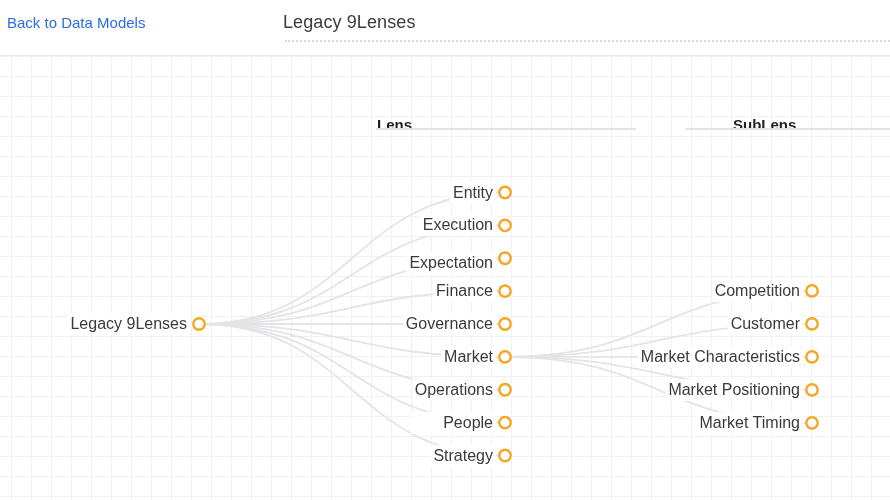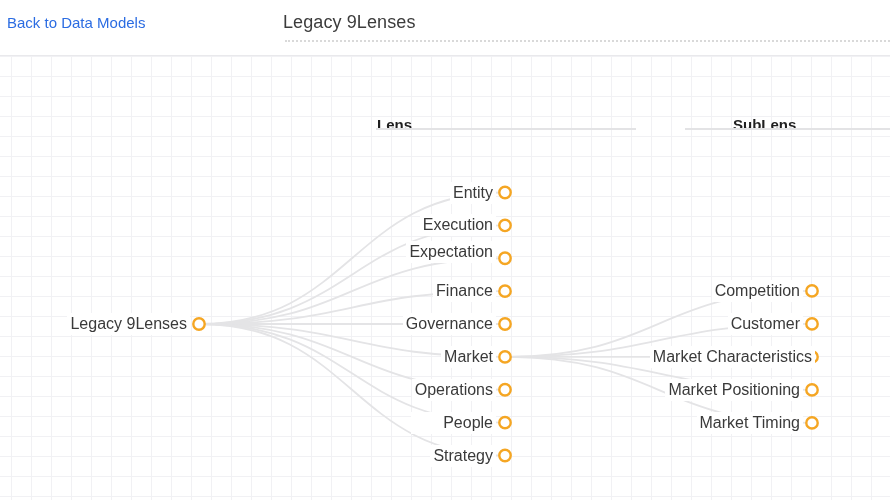--- a/index.html
+++ b/index.html
@@ -91,27 +91,27 @@
       <circle cx="812" cy="323.875" r="5.7" fill="#ffffff" stroke="#f5a623" stroke-width="2.4"></circle>
       <circle cx="812" cy="356.875" r="5.7" fill="#ffffff" stroke="#f5a623" stroke-width="2.4"></circle>
       <circle cx="812" cy="389.875" r="5.7" fill="#ffffff" stroke="#f5a623" stroke-width="2.4"></circle>
       <circle cx="812" cy="422.875" r="5.7" fill="#ffffff" stroke="#f5a623" stroke-width="2.4"></circle>
     </svg>
 
   <div id="node-labels">
       <div class="node-label" style="right: 700px; top: 324px;">Legacy 9Lenses</div>
       <div class="node-label" style="right: 394px; top: 192.5px;">Entity</div>
       <div class="node-label" style="right: 394px; top: 225.375px; margin-left: 16px;">Execution</div>
-      <div class="node-label" style="right: 394px; top: 252px;">Expectation</div>
+      <div class="node-label" style="right: 394px; top: 263px;">Expectation</div>
       <div class="node-label" style="right: 394px; top: 291.125px;">Finance</div>
       <div class="node-label" style="right: 394px; top: 324px;">Governance</div>
       <div class="node-label" style="right: 394px; top: 356.875px;">Market</div>
       <div class="node-label" style="right: 394px; top: 389.75px;">Operations</div>
       <div class="node-label" style="right: 394px; top: 422.625px; padding-left: 32px;">People</div>
       <div class="node-label" style="right: 394px; top: 455.5px;">Strategy</div>
       <div class="node-label" style="right: 87px; top: 290.875px;">Competition</div>
       <div class="node-label" style="right: 87px; top: 323.875px;">Customer</div>
-      <div class="node-label" style="right: 75px; top: 356.875px;">Market Characteristics</div>
+      <div class="node-label" style="right: 87px; top: 356.875px;">Market Characteristics</div>
       <div class="node-label" style="right: 87px; top: 389.875px;">Market Positioning</div>
       <div class="node-label" style="right: 87px; top: 422.875px;">Market Timing</div>
     </div>
 
 </div>
 
 </body></html>

